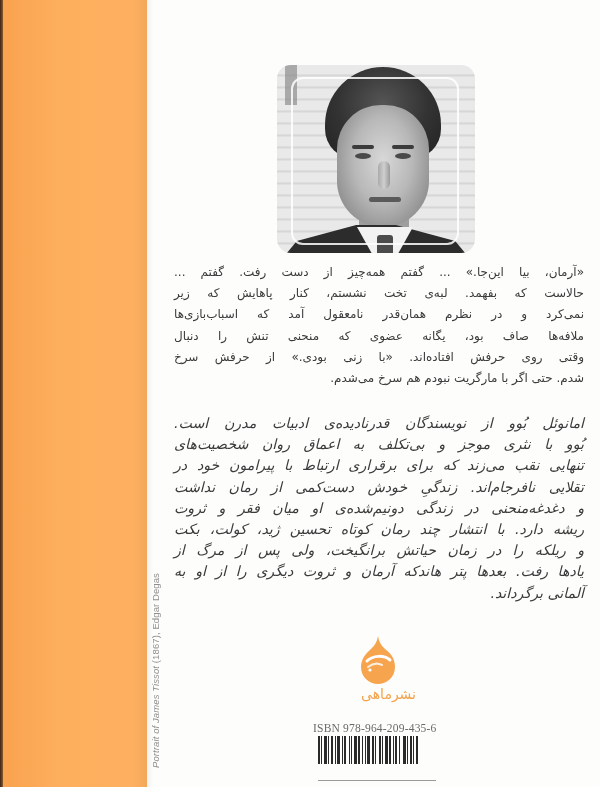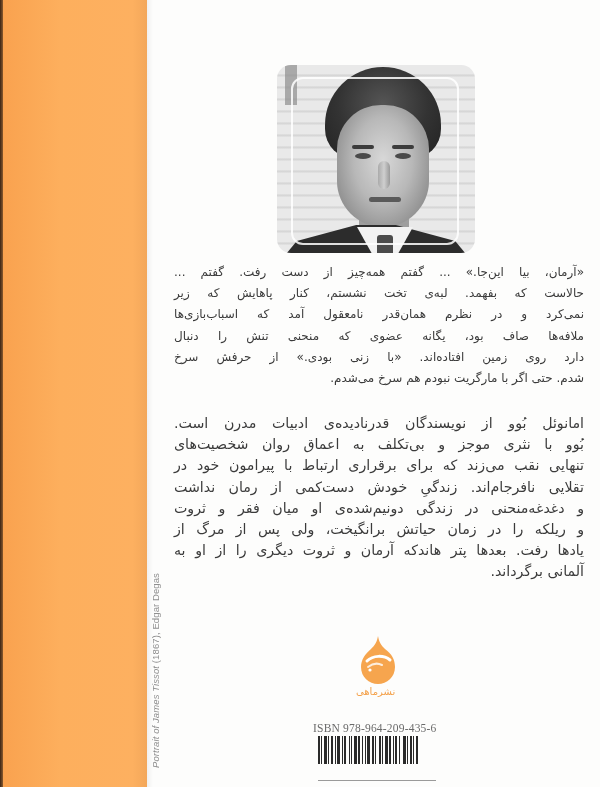--- a/index.html
+++ b/index.html
@@ -100,22 +100,22 @@
   .para-2 { position:absolute; left:174px; top:413px; width:410px;
     direction:rtl; font-family:"DejaVu Sans", sans-serif;
     font-size:14.2px; line-height:21.2px; color:#3b3b3b; }
 
   
   .logo { position:absolute; left:356px; top:636px; width:44px; height:70px; }
   .logo .drop {
     position:absolute; left:4px; top:0; width:36px; height:48px;
   }
   .logo .label {
-    position:absolute; left:0; top:50px; width:44px; text-align:left;
-    font-size:10px; color:#f4a24c; direction:rtl; white-space:nowrap;
+    position:absolute; left:16px; top:50px; width:44px; text-align:left;
+    font-size:14px; color:#f4a24c; direction:rtl; white-space:nowrap;
   }
 
   
   .isbn {
     position:absolute; left:313px; top:722px;
     font-family:"Liberation Serif", serif; font-size:11.5px; color:#6a6a6a; letter-spacing:0.2px;
     white-space:nowrap;
   }
   .barcode {
     position:absolute; left:318px; top:736px; width:118px; height:28px;
@@ -158,30 +158,31 @@
   <div class="collar"></div>
   <div class="tie"></div>
   <div class="frame"></div>
 </div>
 
 <div class="text-block">
   <span class="line">«آرمان، بیا این‌جا.» ... گفتم همه‌چیز از دست رفت. گفتم ...</span>
   <span class="line">حالاست که بفهمد. لبه‌ی تخت نشستم، کنار پاهایش که زیر</span>
   <span class="line">نمی‌کرد و در نظرم همان‌قدر نامعقول آمد که اسباب‌بازی‌ها</span>
   <span class="line">ملافه‌ها صاف بود، یگانه عضوی که منحنی تنش را دنبال</span>
-  <span class="line">دارد روی زمین افتاده‌اند. «با زنی بودی.» از حرفش سرخ</span>
+  <span class="line">وقتی روی حرفش افتاده‌اند. «با زنی بودی.» از حرفش سرخ</span>
   <span class="line last">شدم. حتی اگر با مارگریت نبودم هم سرخ می‌شدم.</span>
 </div>
 
-<div class="para-2 text-block" style="top:413px;">
+<div class="para-2 text-block" style="top:413px;font-style:italic;">
   <span class="line">امانوئل بُوو از نویسندگان قدرنادیده‌ی ادبیات مدرن است.</span>
   <span class="line">بُوو با نثری موجز و بی‌تکلف به اعماق روان شخصیت‌های</span>
   <span class="line">تنهایی نقب می‌زند که برای برقراری ارتباط با پیرامون خود در</span>
   <span class="line">تقلایی نافرجام‌اند. زندگیِ خودش دست‌کمی از رمان نداشت</span>
   <span class="line">و دغدغه‌منحنی در زندگی دونیم‌شده‌ی او میان فقر و ثروت</span>
+  <span class="line">ریشه دارد. با انتشار چند رمان کوتاه تحسین ژید، کولت، بکت</span>
   <span class="line">و ریلکه را در زمان حیاتش برانگیخت، ولی پس از مرگ از</span>
   <span class="line">یادها رفت. بعدها پتر هاندکه آرمان و ثروت دیگری را از او به</span>
   <span class="line last">آلمانی برگرداند.</span>
 </div>
 
 <div class="logo">
   <svg class="drop" viewBox="0 0 36 48" width="36" height="48">
     <path d="M18 0 C19 6 21 9 25 13 C32 18 35 24 35 31 C35 41 27 48 18 48 C9 48 1 41 1 31 C1 24 5 18 11 13 C15 9 17 6 18 0 Z" fill="#f6a54e"></path>
     <path d="M7 25 C13 19 24 19 30 24" stroke="#ffffff" stroke-width="3" fill="none" stroke-linecap="round"></path>
     <path d="M8 31 C13 27 18 27 22 29" stroke="#ffffff" stroke-width="2" fill="none" stroke-linecap="round" opacity="0.8"></path>

